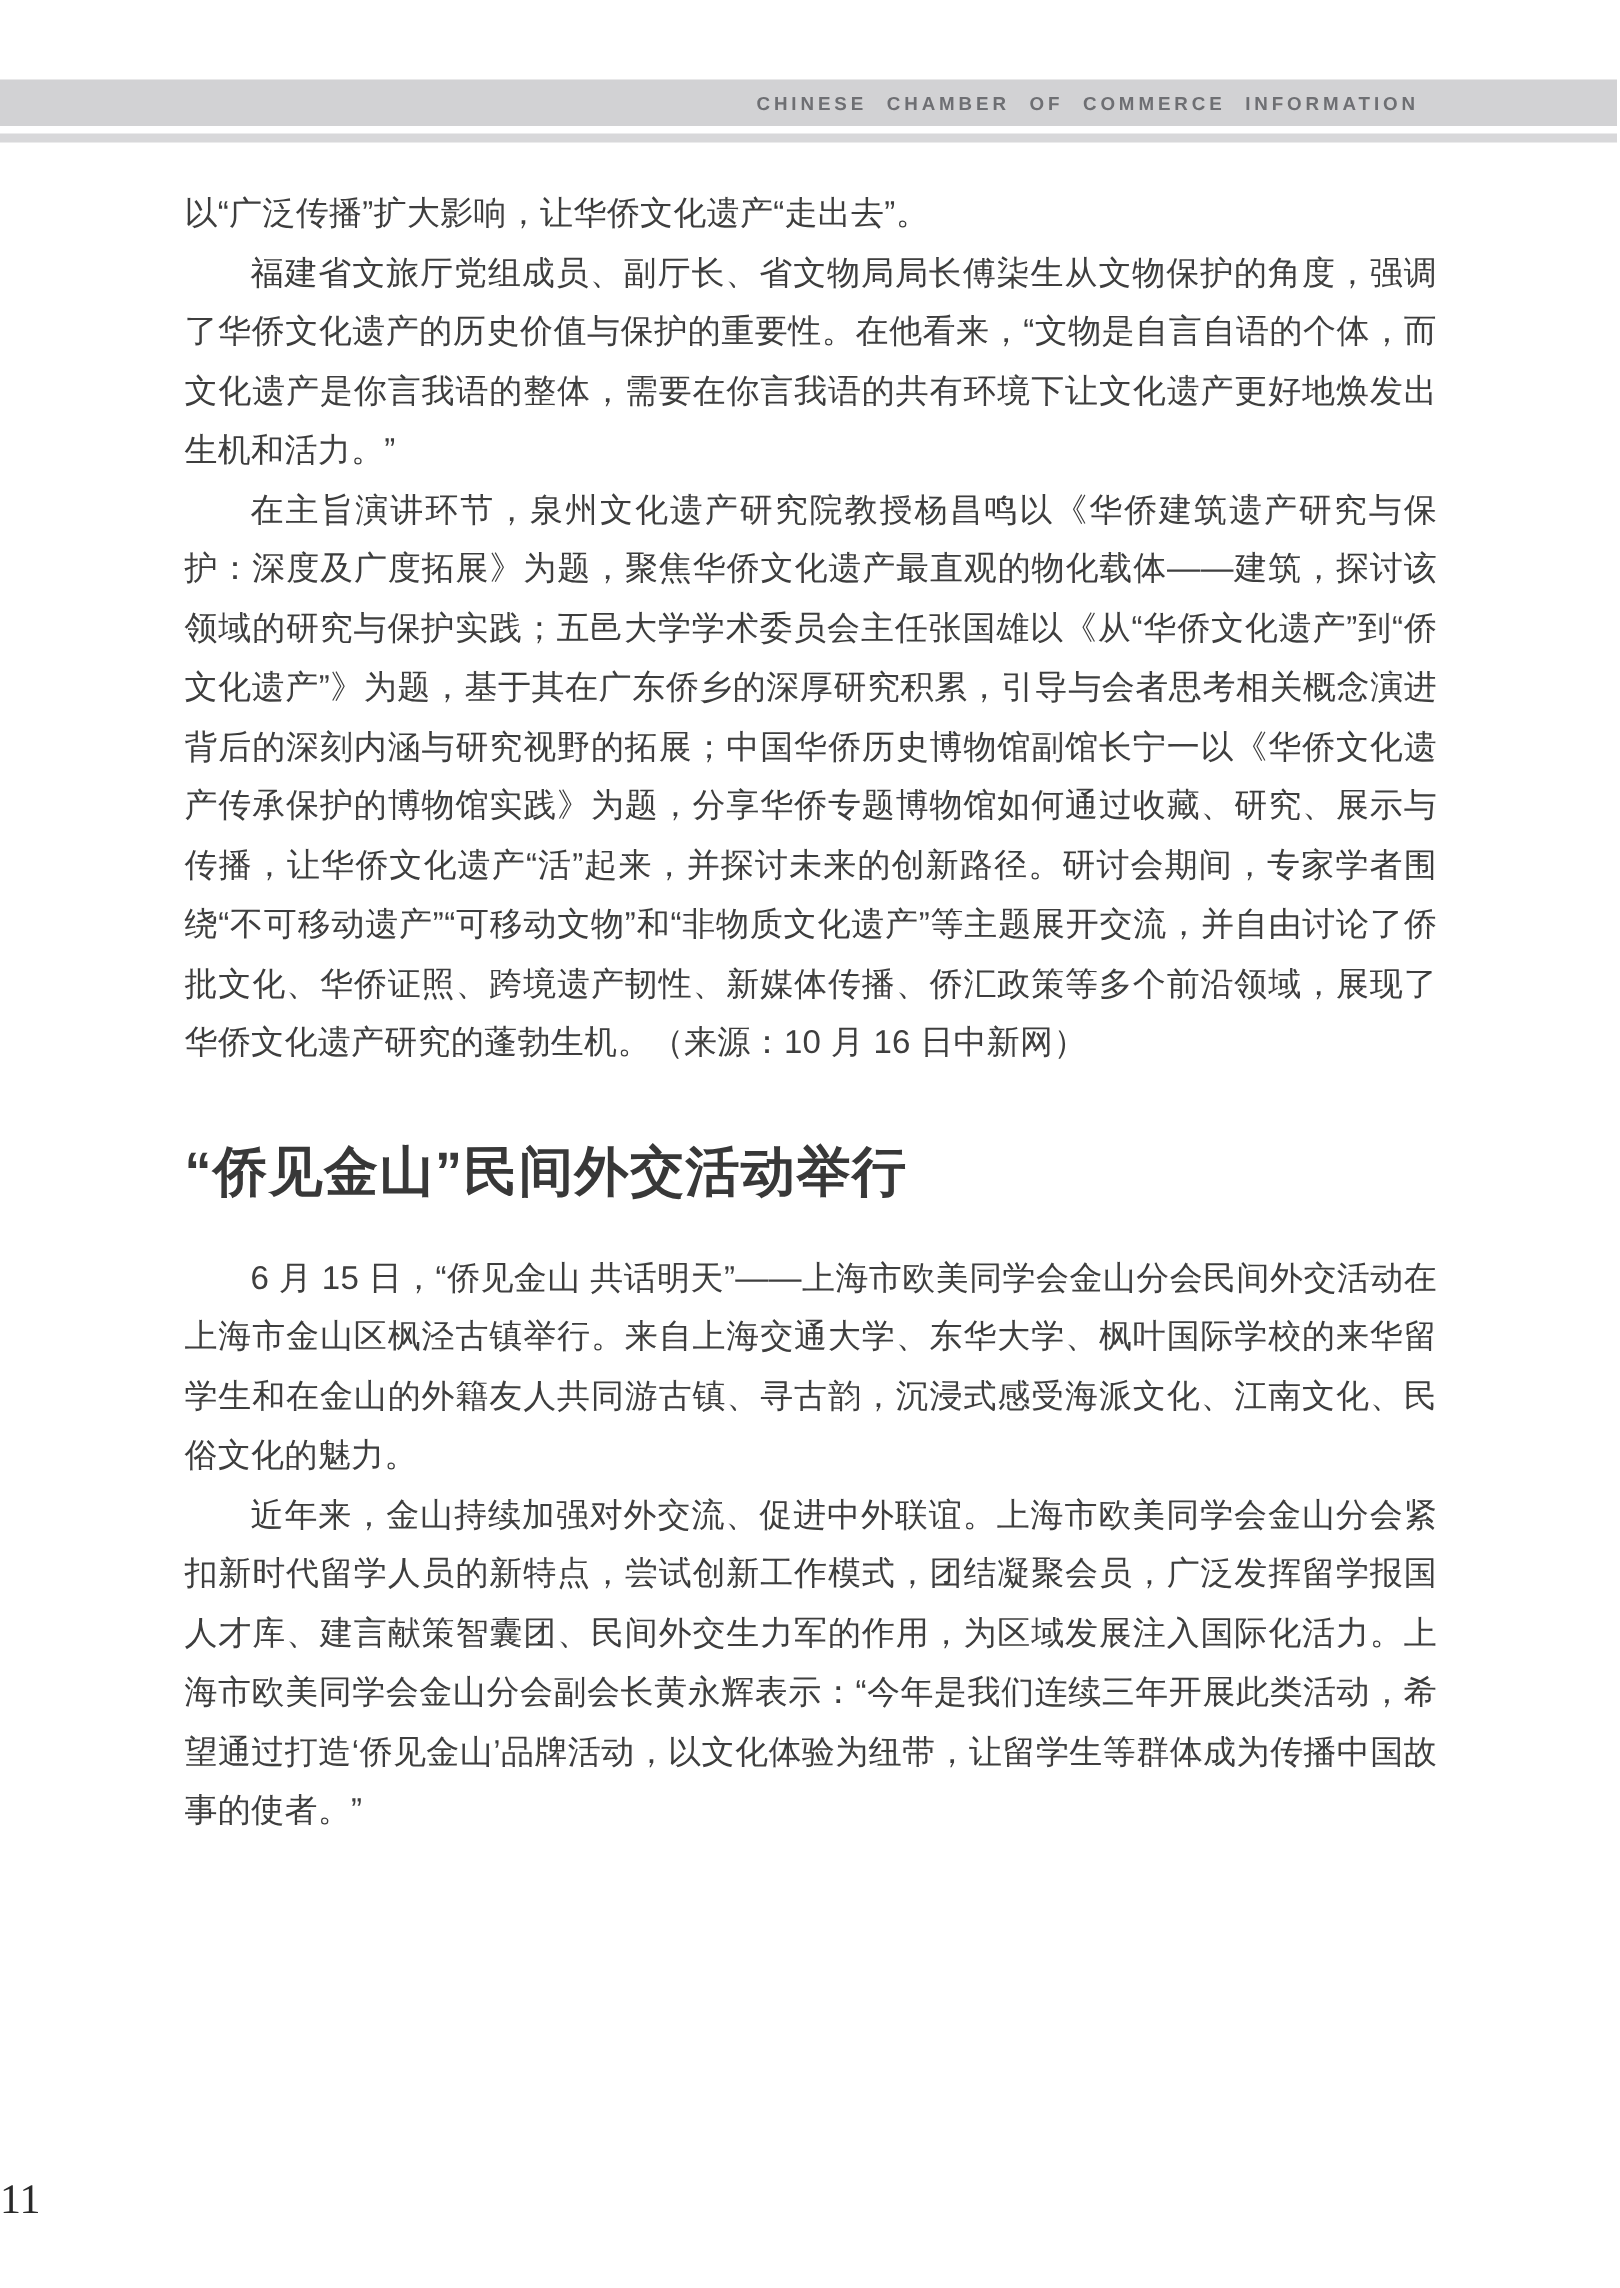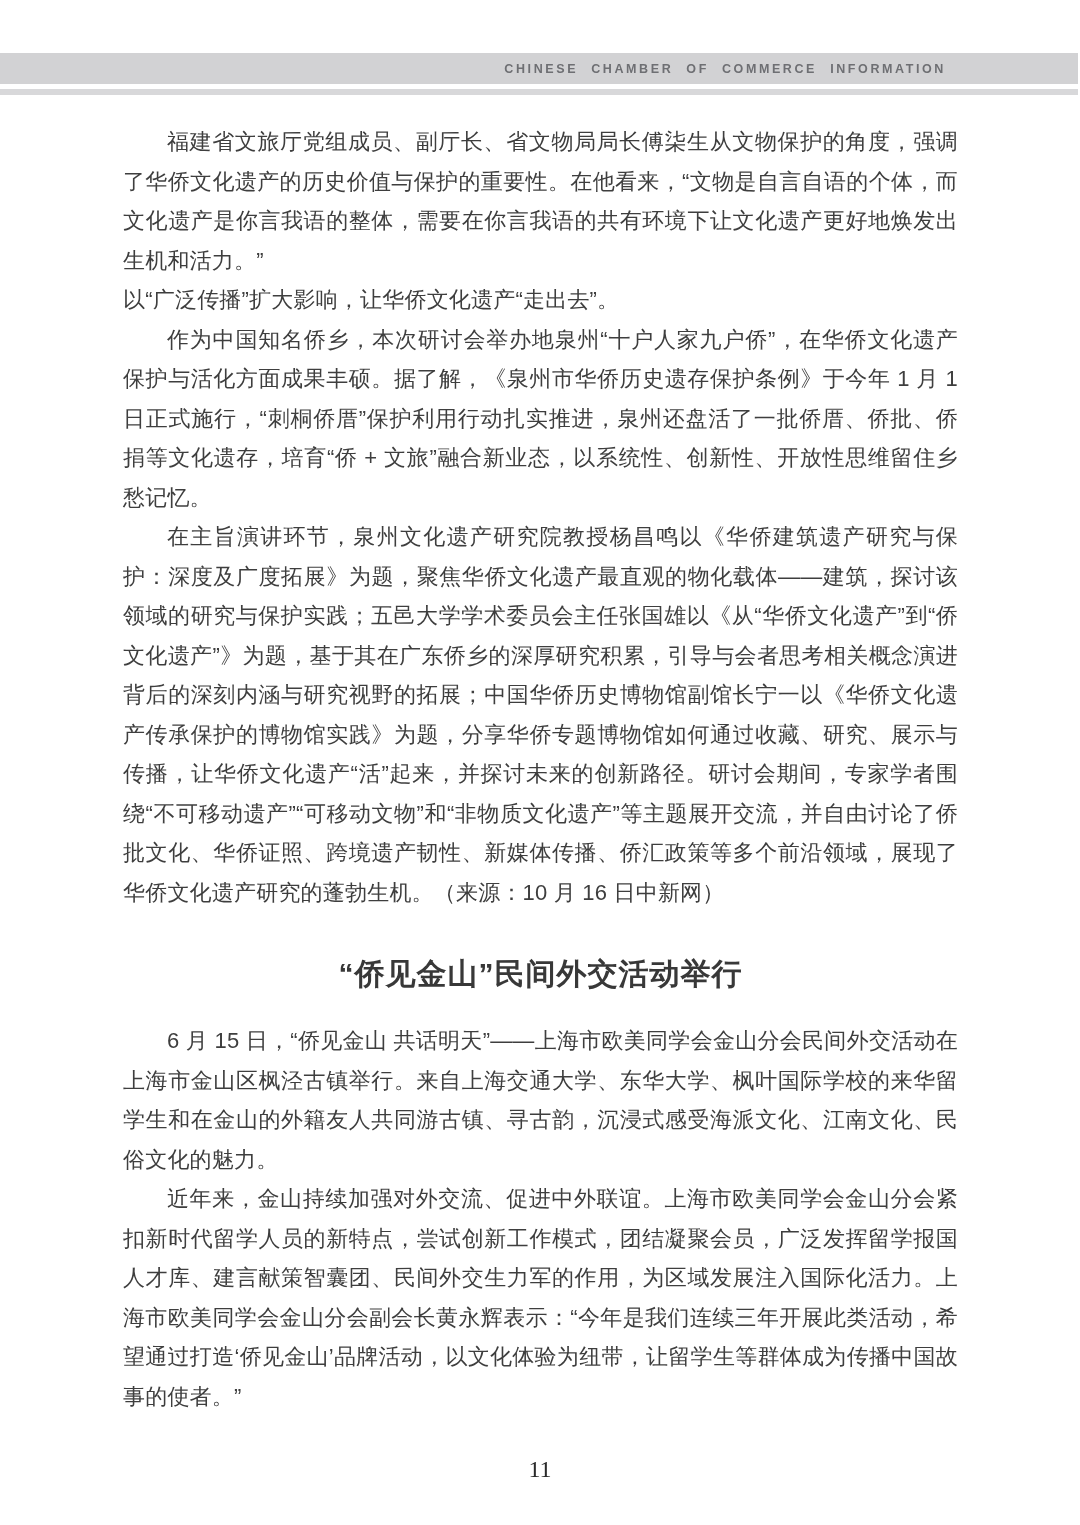--- a/index.html
+++ b/index.html
@@ -53,56 +53,54 @@
     color: #3e3e3e;
     text-align: justify;
     text-indent: 2em;
     letter-spacing: 0.2px;
   }
   .para.no-indent {
     text-indent: 0;
   }
   .article-title {
     margin: 42px 0 26px 0;
-    text-align: center;
-    font-size: 30px;
+    text-align: left;
+    font-size: 36px;
     font-weight: bold;
     color: #383838;
     letter-spacing: 1px;
   }
   
   .page-number {
     position: absolute;
     left: 0;
     right: 0;
     bottom: 42px;
-    text-align: center;
     font-family: "Liberation Serif", "DejaVu Serif", serif;
-    font-size: 24px;
+    font-size: 28px;
     color: #2a2a2a;
   }
 </style>
 </head>
 <body>
 
 <div class="page">
 
   <header>
     <div class="band-main">
       <span class="band-text">CHINESE CHAMBER OF COMMERCE INFORMATION</span>
     </div>
     <div class="band-thin"></div>
   </header>
 
   <main class="content">
 
     <article>
+      <p class="para no-indent">以“广泛传播”扩大影响，让华侨文化遗产“走出去”。</p>
       <p class="para">福建省文旅厅党组成员、副厅长、省文物局局长傅柒生从文物保护的角度，强调了华侨文化遗产的历史价值与保护的重要性。在他看来，“文物是自言自语的个体，而文化遗产是你言我语的整体，需要在你言我语的共有环境下让文化遗产更好地焕发出生机和活力。”</p>
-      <p class="para no-indent">以“广泛传播”扩大影响，让华侨文化遗产“走出去”。</p>
-      <p class="para">作为中国知名侨乡，本次研讨会举办地泉州“十户人家九户侨”，在华侨文化遗产保护与活化方面成果丰硕。据了解，《泉州市华侨历史遗存保护条例》于今年 1 月 1 日正式施行，“刺桐侨厝”保护利用行动扎实推进，泉州还盘活了一批侨厝、侨批、侨捐等文化遗存，培育“侨 + 文旅”融合新业态，以系统性、创新性、开放性思维留住乡愁记忆。</p>
       <p class="para">在主旨演讲环节，泉州文化遗产研究院教授杨昌鸣以《华侨建筑遗产研究与保护：深度及广度拓展》为题，聚焦华侨文化遗产最直观的物化载体——建筑，探讨该领域的研究与保护实践；五邑大学学术委员会主任张国雄以《从“华侨文化遗产”到“侨文化遗产”》为题，基于其在广东侨乡的深厚研究积累，引导与会者思考相关概念演进背后的深刻内涵与研究视野的拓展；中国华侨历史博物馆副馆长宁一以《华侨文化遗产传承保护的博物馆实践》为题，分享华侨专题博物馆如何通过收藏、研究、展示与传播，让华侨文化遗产“活”起来，并探讨未来的创新路径。研讨会期间，专家学者围绕“不可移动遗产”“可移动文物”和“非物质文化遗产”等主题展开交流，并自由讨论了侨批文化、华侨证照、跨境遗产韧性、新媒体传播、侨汇政策等多个前沿领域，展现了华侨文化遗产研究的蓬勃生机。（来源：10 月 16 日中新网）</p>
     </article>
 
     <article>
       <h2 class="article-title">“侨见金山”民间外交活动举行</h2>
       <p class="para">6 月 15 日，“侨见金山 共话明天”——上海市欧美同学会金山分会民间外交活动在上海市金山区枫泾古镇举行。来自上海交通大学、东华大学、枫叶国际学校的来华留学生和在金山的外籍友人共同游古镇、寻古韵，沉浸式感受海派文化、江南文化、民俗文化的魅力。</p>
       <p class="para">近年来，金山持续加强对外交流、促进中外联谊。上海市欧美同学会金山分会紧扣新时代留学人员的新特点，尝试创新工作模式，团结凝聚会员，广泛发挥留学报国人才库、建言献策智囊团、民间外交生力军的作用，为区域发展注入国际化活力。上海市欧美同学会金山分会副会长黄永辉表示：“今年是我们连续三年开展此类活动，希望通过打造‘侨见金山’品牌活动，以文化体验为纽带，让留学生等群体成为传播中国故事的使者。”</p>
 
     </article>
 

